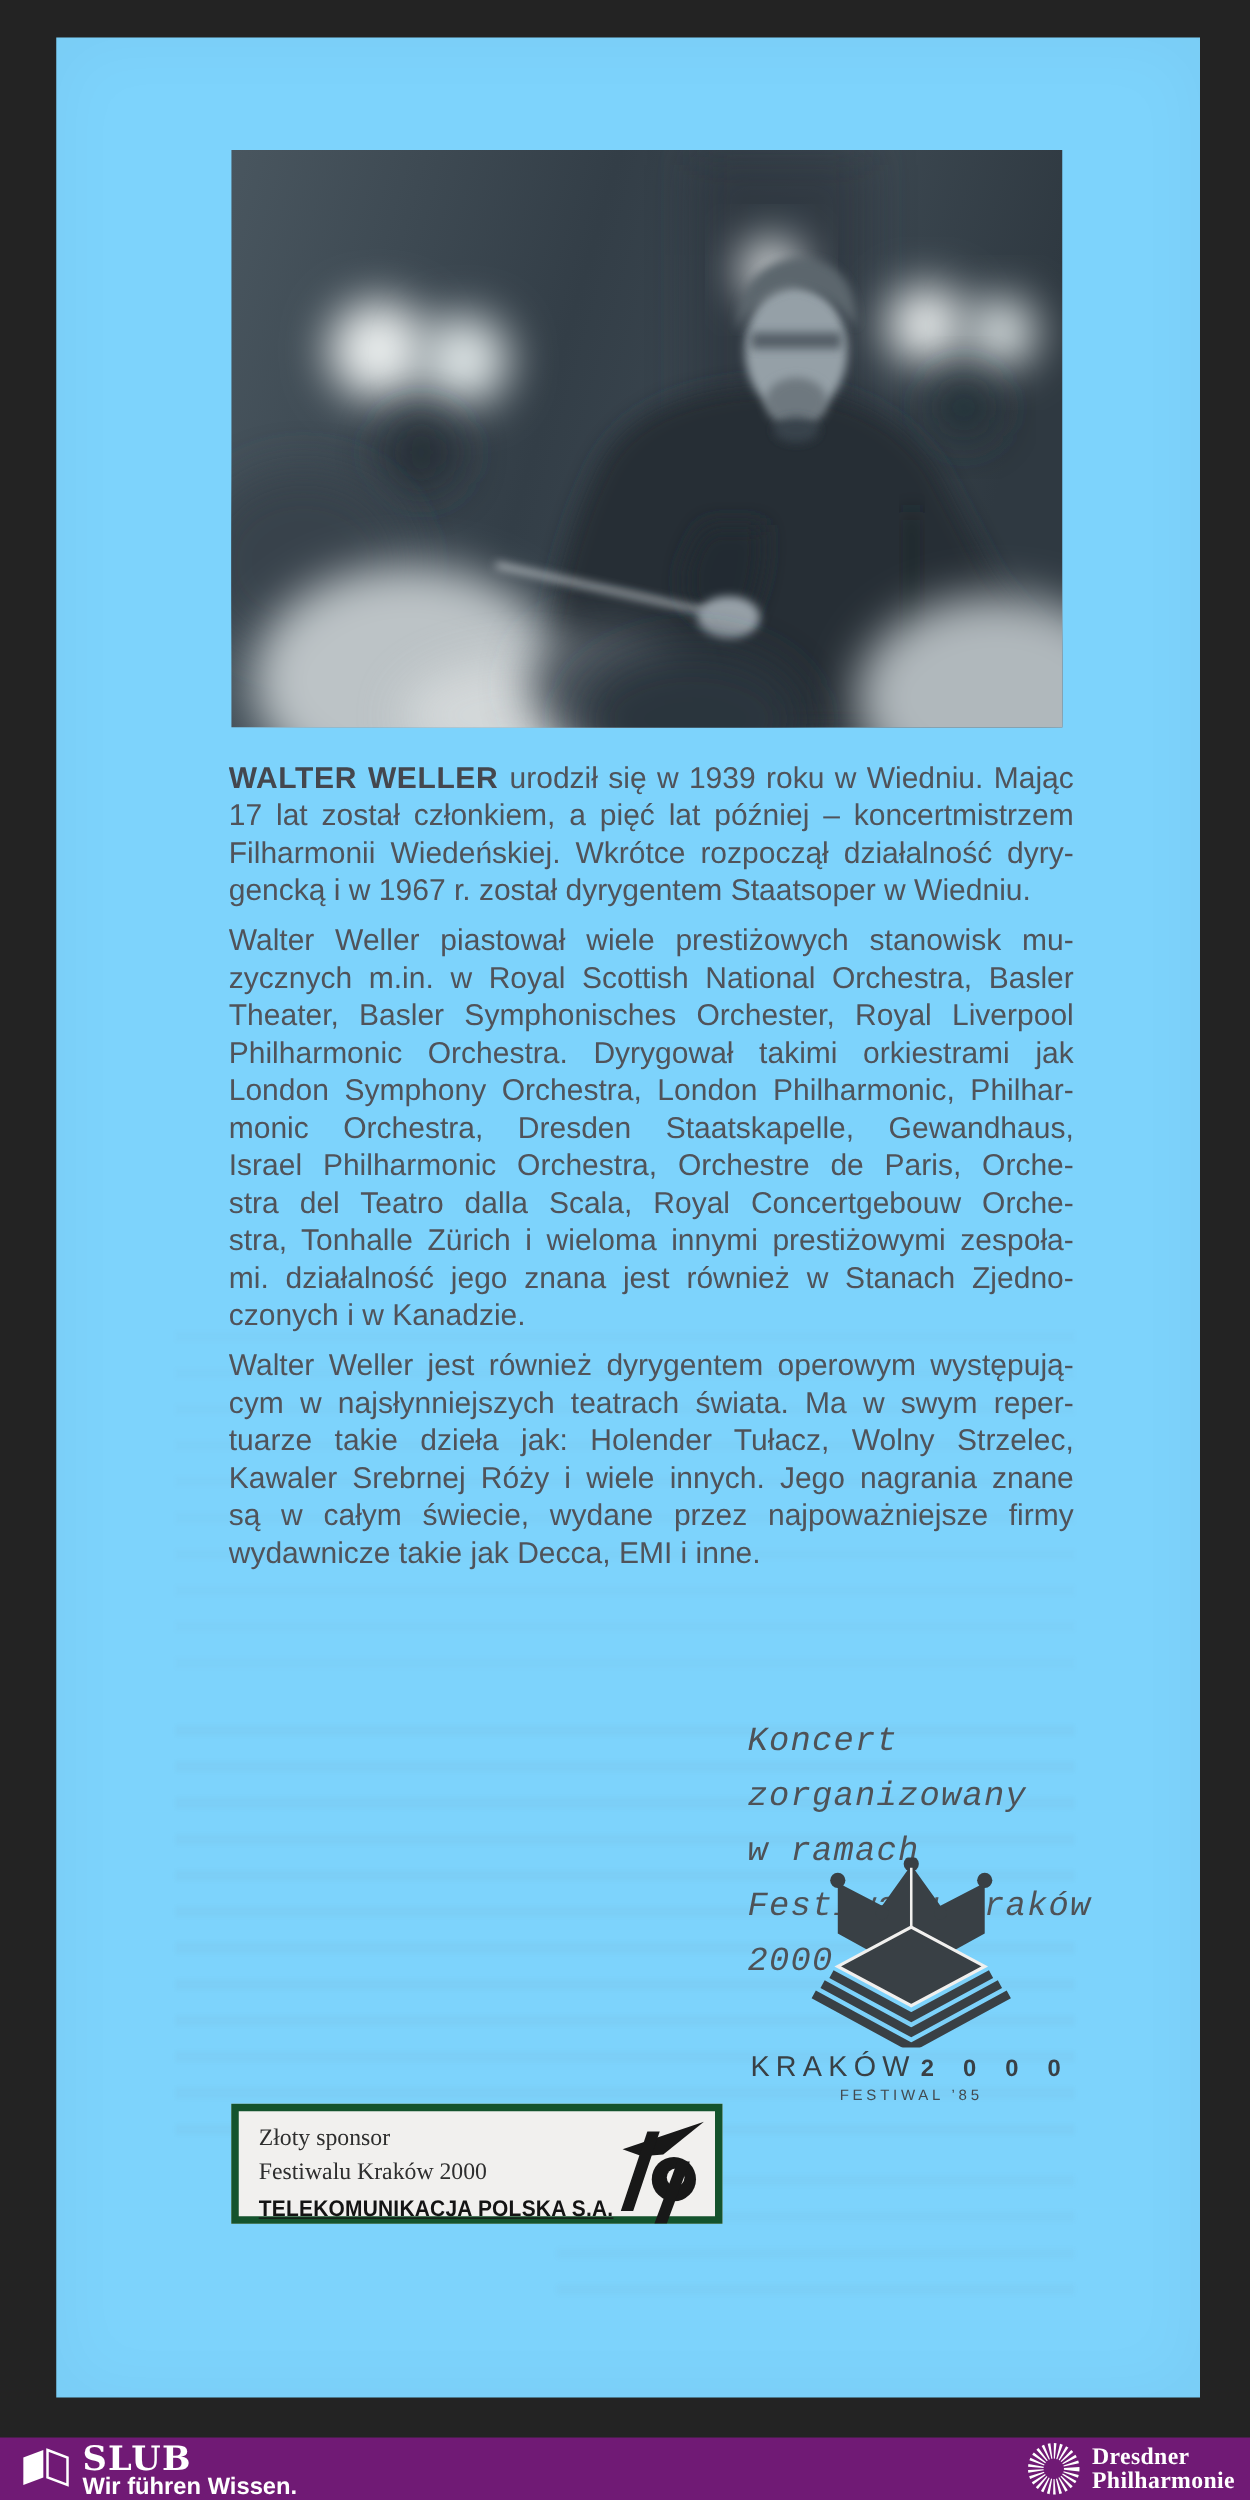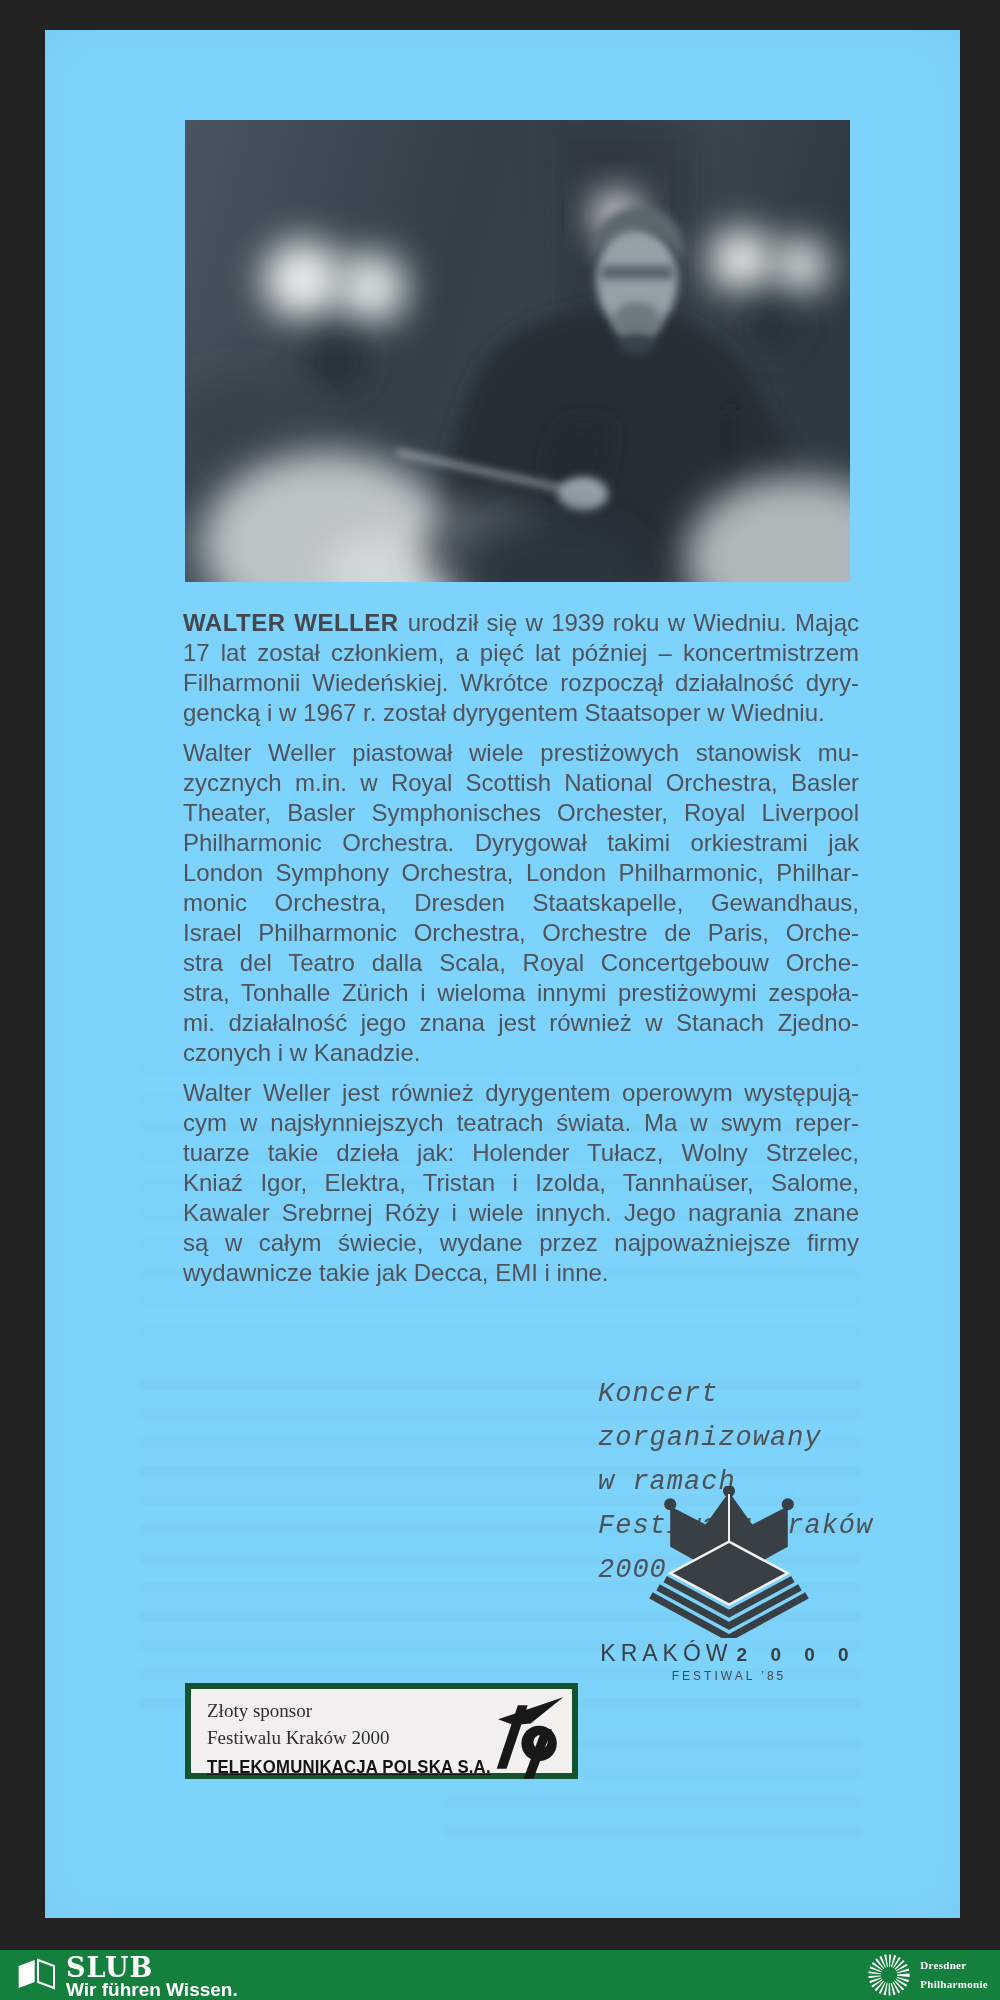--- a/index.html
+++ b/index.html
@@ -66,33 +66,33 @@
   .sponsor-line { font-family:"Liberation Serif", serif; font-size:19px; color:#2e2e2e; line-height:27px; }
   .sponsor-company {
     margin-top:6px; font-weight:bold; font-size:18px; color:#141414;
     text-decoration:underline; white-space:nowrap;
     transform:scaleX(0.93); transform-origin:left center; letter-spacing:0.2px;
   }
   .tp-logo { position:absolute; right:6px; top:6px; }
   
   .footer-bar {
     position:absolute; left:0; bottom:0; width:1000px; height:50px;
-    background:#15803d; color:#ffffff;
+    background:#701a75; color:#ffffff;
   }
   .slub { position:absolute; left:16px; top:4px; display:flex; align-items:flex-start; }
   .slub-txt { margin-left:10px; }
   .slub-name {
     font-family:"DejaVu Serif", serif; font-weight:bold;
     font-size:27px; line-height:27px; letter-spacing:1px;
   }
   .slub-tag { font-weight:bold; font-size:19px; line-height:16px; margin-top:1px; }
   .philh { position:absolute; right:12px; top:2px; display:flex; align-items:center; }
   .philh-txt {
     margin-left:8px; font-family:"Liberation Serif", serif; font-weight:bold;
-    font-size:11px; line-height:19px; letter-spacing:0.3px;
+    font-size:19px; line-height:19px; letter-spacing:0.3px;
   }
 </style>
 </head>
 <body>
 
 <div class="scan-page">
 
   <div class="ghost g1"></div>
   <div class="ghost g2"></div>
   <div class="ghost g3"></div>
@@ -164,21 +164,20 @@
       <div class="jline">Israel Philharmonic Orchestra, Orchestre de Paris, Orche-</div>
       <div class="jline">stra del Teatro dalla Scala, Royal Concertgebouw Orche-</div>
       <div class="jline">stra, Tonhalle Zürich i wieloma innymi prestiżowymi zespoła-</div>
       <div class="jline">mi. działalność jego znana jest również w Stanach Zjedno-</div>
       <div class="jline end">czonych i w Kanadzie.</div>
     </div>
     <div class="para">
       <div class="jline">Walter Weller jest również dyrygentem operowym występują-</div>
       <div class="jline">cym w najsłynniejszych teatrach świata. Ma w swym reper-</div>
       <div class="jline">tuarze takie dzieła jak: Holender Tułacz, Wolny Strzelec,</div>
-      <div class="jline">Kniaź Igor, Elektra, Tristan i Izolda, Tannhaüser, Salome,</div>
       <div class="jline">Kawaler Srebrnej Róży i wiele innych. Jego nagrania znane</div>
       <div class="jline">są w całym świecie, wydane przez najpoważniejsze firmy</div>
       <div class="jline end">wydawnicze takie jak Decca, EMI i inne.</div>
     </div>
   </div>
 
   <div class="event-note">
     <div>Koncert zorganizowany</div>
     <div>w ramach</div>
     <div>Festiwalu Kraków 2000</div>

